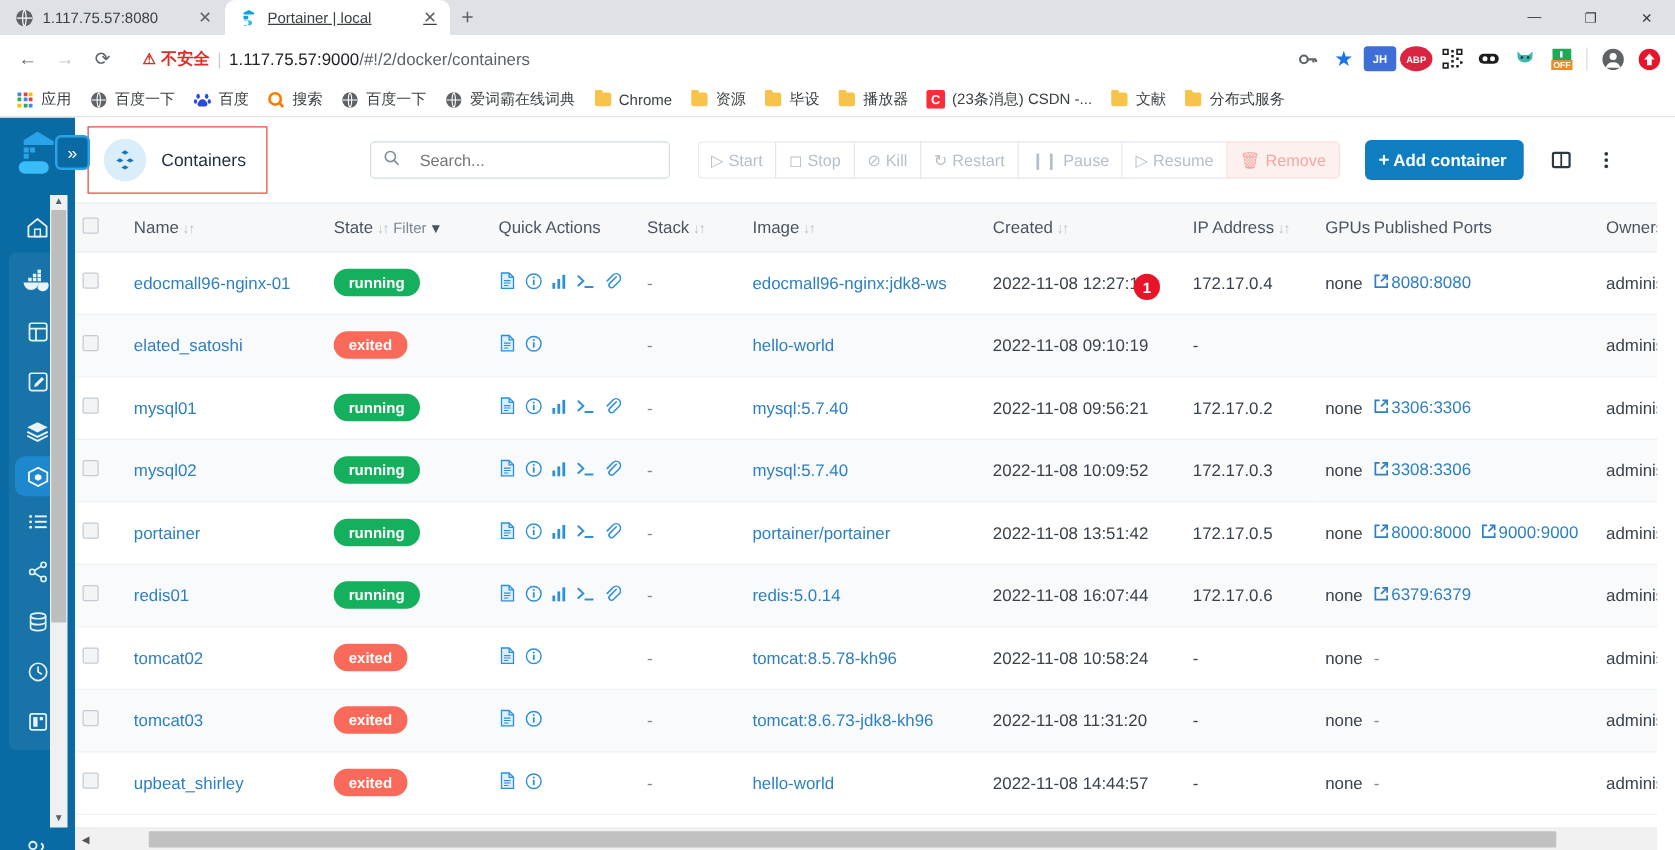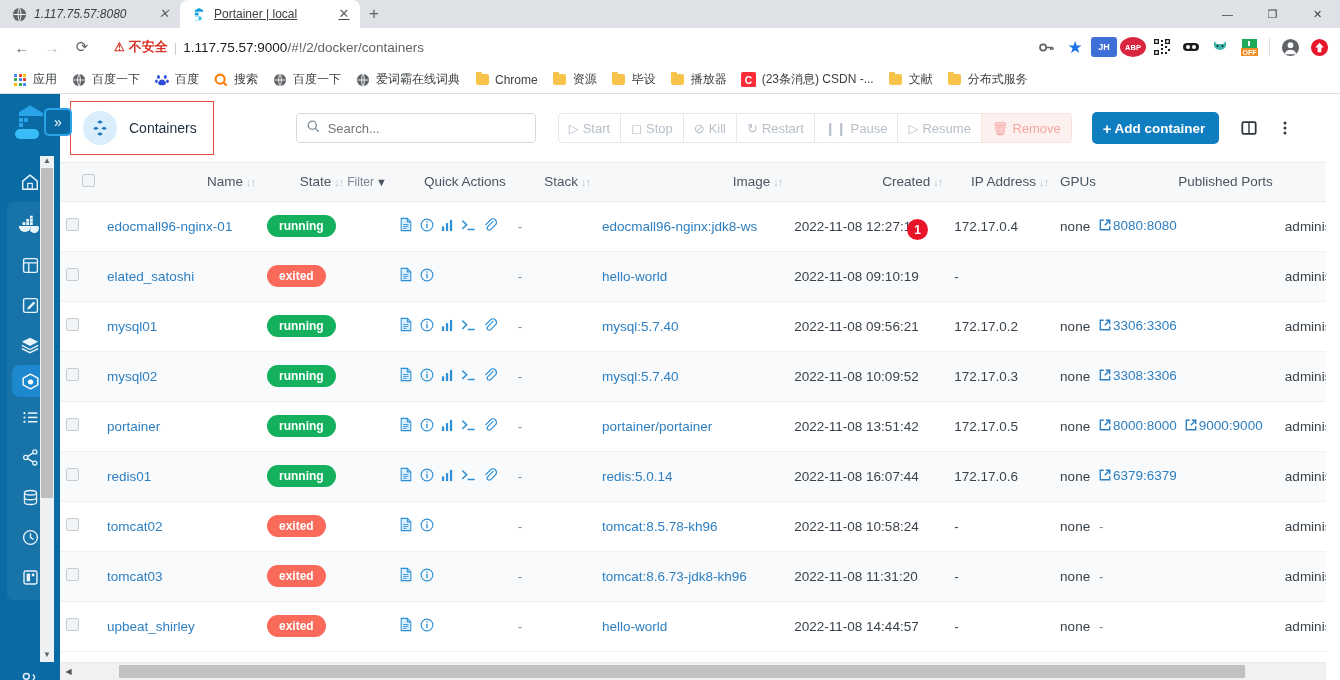--- a/index.html
+++ b/index.html
@@ -14,21 +14,21 @@
 
   .tabstrip {
     height: 28px; background: #dee1e6; display: flex; align-items: flex-end;
     position: relative; flex: none;
   }
   .tab {
     height: 28px; display: flex; align-items: center; gap: 7px;
     padding: 0 8px 0 11px; font-size: 12px; color: #3c4043;
     min-width: 180px; max-width: 240px; position: relative;
   }
-  .tab.inactive { background: #dee1e6; font-style: italic; }
+  .tab.inactive { background: #dee1e6; }
   .tab.active { background: #fff; border-radius: 8px 8px 0 0; text-decoration: underline; }
   .tab-favicon { width: 16px; height: 16px; flex: none; display:flex; align-items:center; justify-content:center;}
   .tab-title { flex: 1; white-space: nowrap; overflow: hidden; text-overflow: ellipsis; font-size: 12px; }
   .tab-close { width: 16px; height: 16px; flex: none; color: #5f6368; font-size: 13px; line-height: 16px; text-align:center; }
   .newtab { width: 28px; height: 28px; display:flex; align-items:center; justify-content:center; color:#5f6368; font-size:17px; }
   .wincontrols { position: absolute; right: 0; top: 0; height: 28px; display: flex; }
   .wincontrols div { width: 45px; height: 28px; display:flex; align-items:center; justify-content:center; color:#3c4043; font-size: 11px; }
 
   .navbar {
     height: 38px; background: #fff; display: flex; align-items: center;
@@ -91,21 +91,21 @@
   .main { flex: 1; display: flex; flex-direction: column; background: #fff; overflow: hidden; position: relative; }
 
   .topbar { height: 68px; display:flex; align-items:center; padding: 0 14px 0 10px; gap: 10px; flex:none; }
   .title-box { border: 1px solid #e74c3c; padding: 9px 16px 9px 12px; display:flex; align-items:center; gap: 12px; }
   .title-icon { width: 34px; height: 34px; border-radius: 50%; background:#d9edfb; display:flex; align-items:center; justify-content:center; }
   .title-text { font-size: 14px; color: #1f2d3d; }
 
   .search-wrap { margin-left: 72px; }
   .searchbox {
     width: 240px; height: 30px; border: 1px solid #d4dde4; border-radius: 4px;
-    display:flex; align-items:center; gap: 8px; padding: 0 10px; color: #8a99a8; font-size: 13px;
+    display:flex; align-items:center; gap: 16px; padding: 0 10px; color: #8a99a8; font-size: 13px;
   }
   .searchbox .si { font-size: 13px; color:#7d8c9a; }
 
   .actions { display:flex; align-items:center; margin-left: 12px; }
   .act {
     height: 30px; display:flex; align-items:center; gap: 4px; padding: 0 10px;
     border: 1px solid #e3e8ee; border-right: none; color: #b6bfc9; font-size: 13px; background:#fff;
   }
   .act:first-child { border-radius: 4px 0 0 4px; }
   .act.remove { color:#f5a6a0; background:#fdf1f0; border-color:#fbe0de; border-right: 1px solid #fbe0de; border-radius: 0 4px 4px 0; }
@@ -113,21 +113,21 @@
     height: 32px; background: #0f7ec0; color: #fff; border-radius: 5px;
     display:flex; align-items:center; gap: 3px; padding: 0 14px 0 11px; font-size: 13.5px; font-weight: 600;
     margin-left: 10px;
   }
   .icon-btn { width: 24px; height: 24px; display:flex; align-items:center; justify-content:center; margin-left: 8px; color:#4a5560; }
 
   
   .tablewrap { flex: 1; overflow: hidden; position: relative; border-top: 1px solid #e7ecf0; }
   table { width: 1340px; border-collapse: collapse; table-layout: fixed; }
   thead th {
-    background: #f6f8fa; height: 38px; text-align: right; font-size: 13.5px; font-weight: 400;
+    background: #f6f8fa; height: 38px; text-align: left; font-size: 13.5px; font-weight: 400;
     color: #4a5562; padding: 0 6px; border-bottom: 1px solid #e7ecf0; white-space: nowrap;
   }
   .sortarrows { color:#b9c3cc; font-size: 11px; letter-spacing:-1px; margin-left: 3px; }
   .filterlbl { color:#7b8794; font-size: 12px; margin-left: 4px; }
   .funnel { color:#4a5562; font-size: 11px; margin-left: 2px; }
   tbody td { height: 50px; font-size: 13.5px; color: #39424b; padding: 0 6px; border-bottom: 1px solid #eef1f4; white-space: nowrap; }
   tbody tr.alt td { background: #f9fafb; }
   .cb { width: 13px; height: 13px; border: 1px solid #c3ccd4; border-radius: 2px; background:#f2f4f6; display:inline-block; }
   .lnk { color: #2d7fc1; }
   .badge { display:inline-block; padding: 4px 12px; border-radius: 11px; color:#fff; font-size: 12px; font-weight: 700; }

